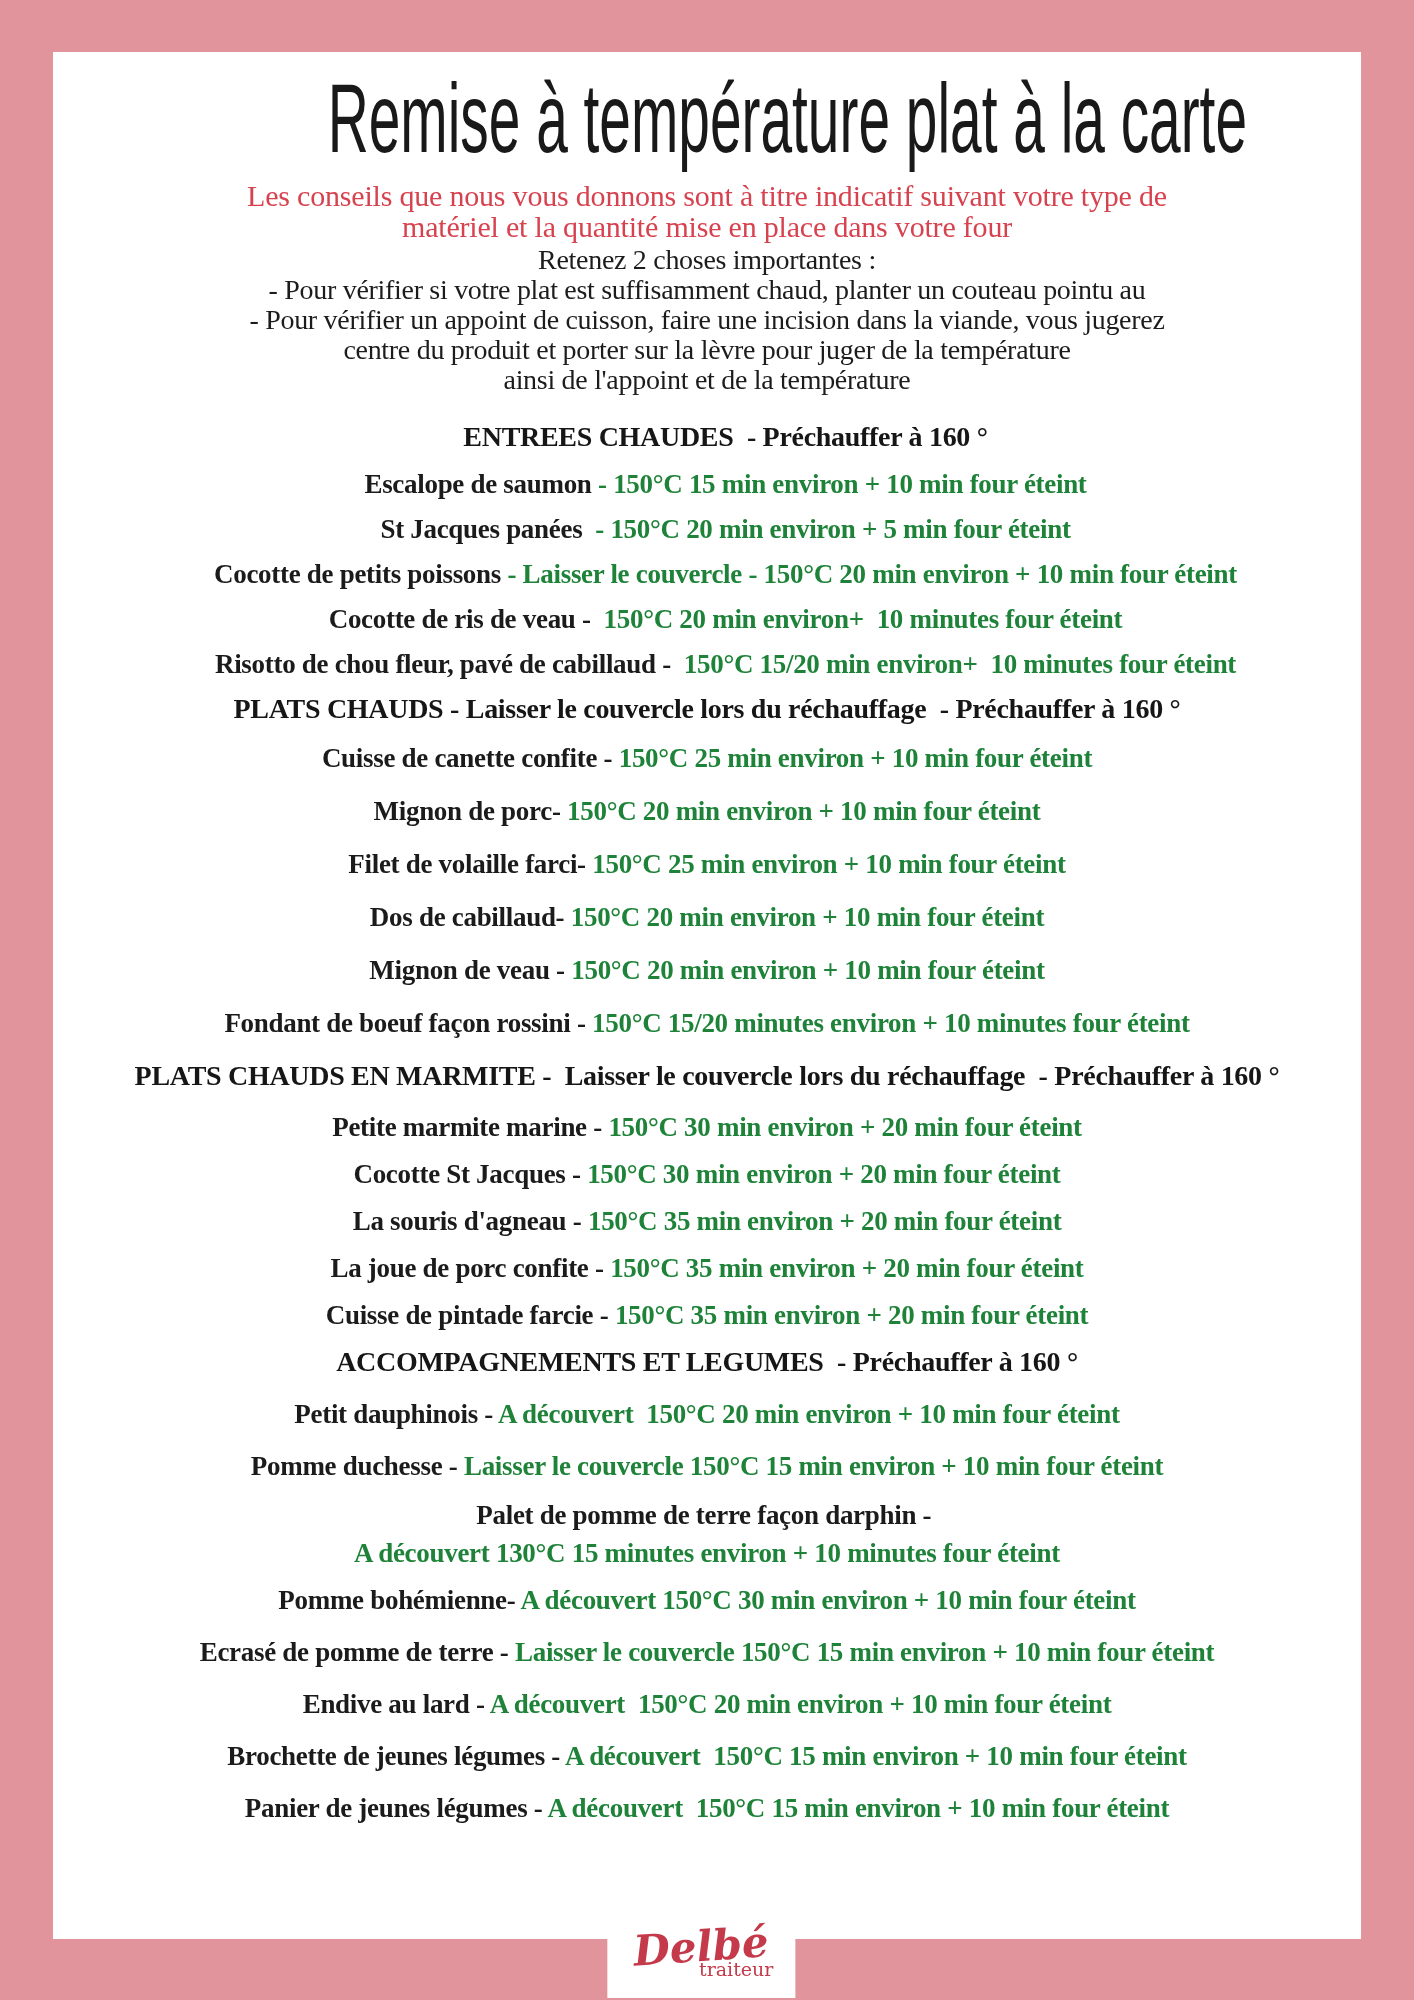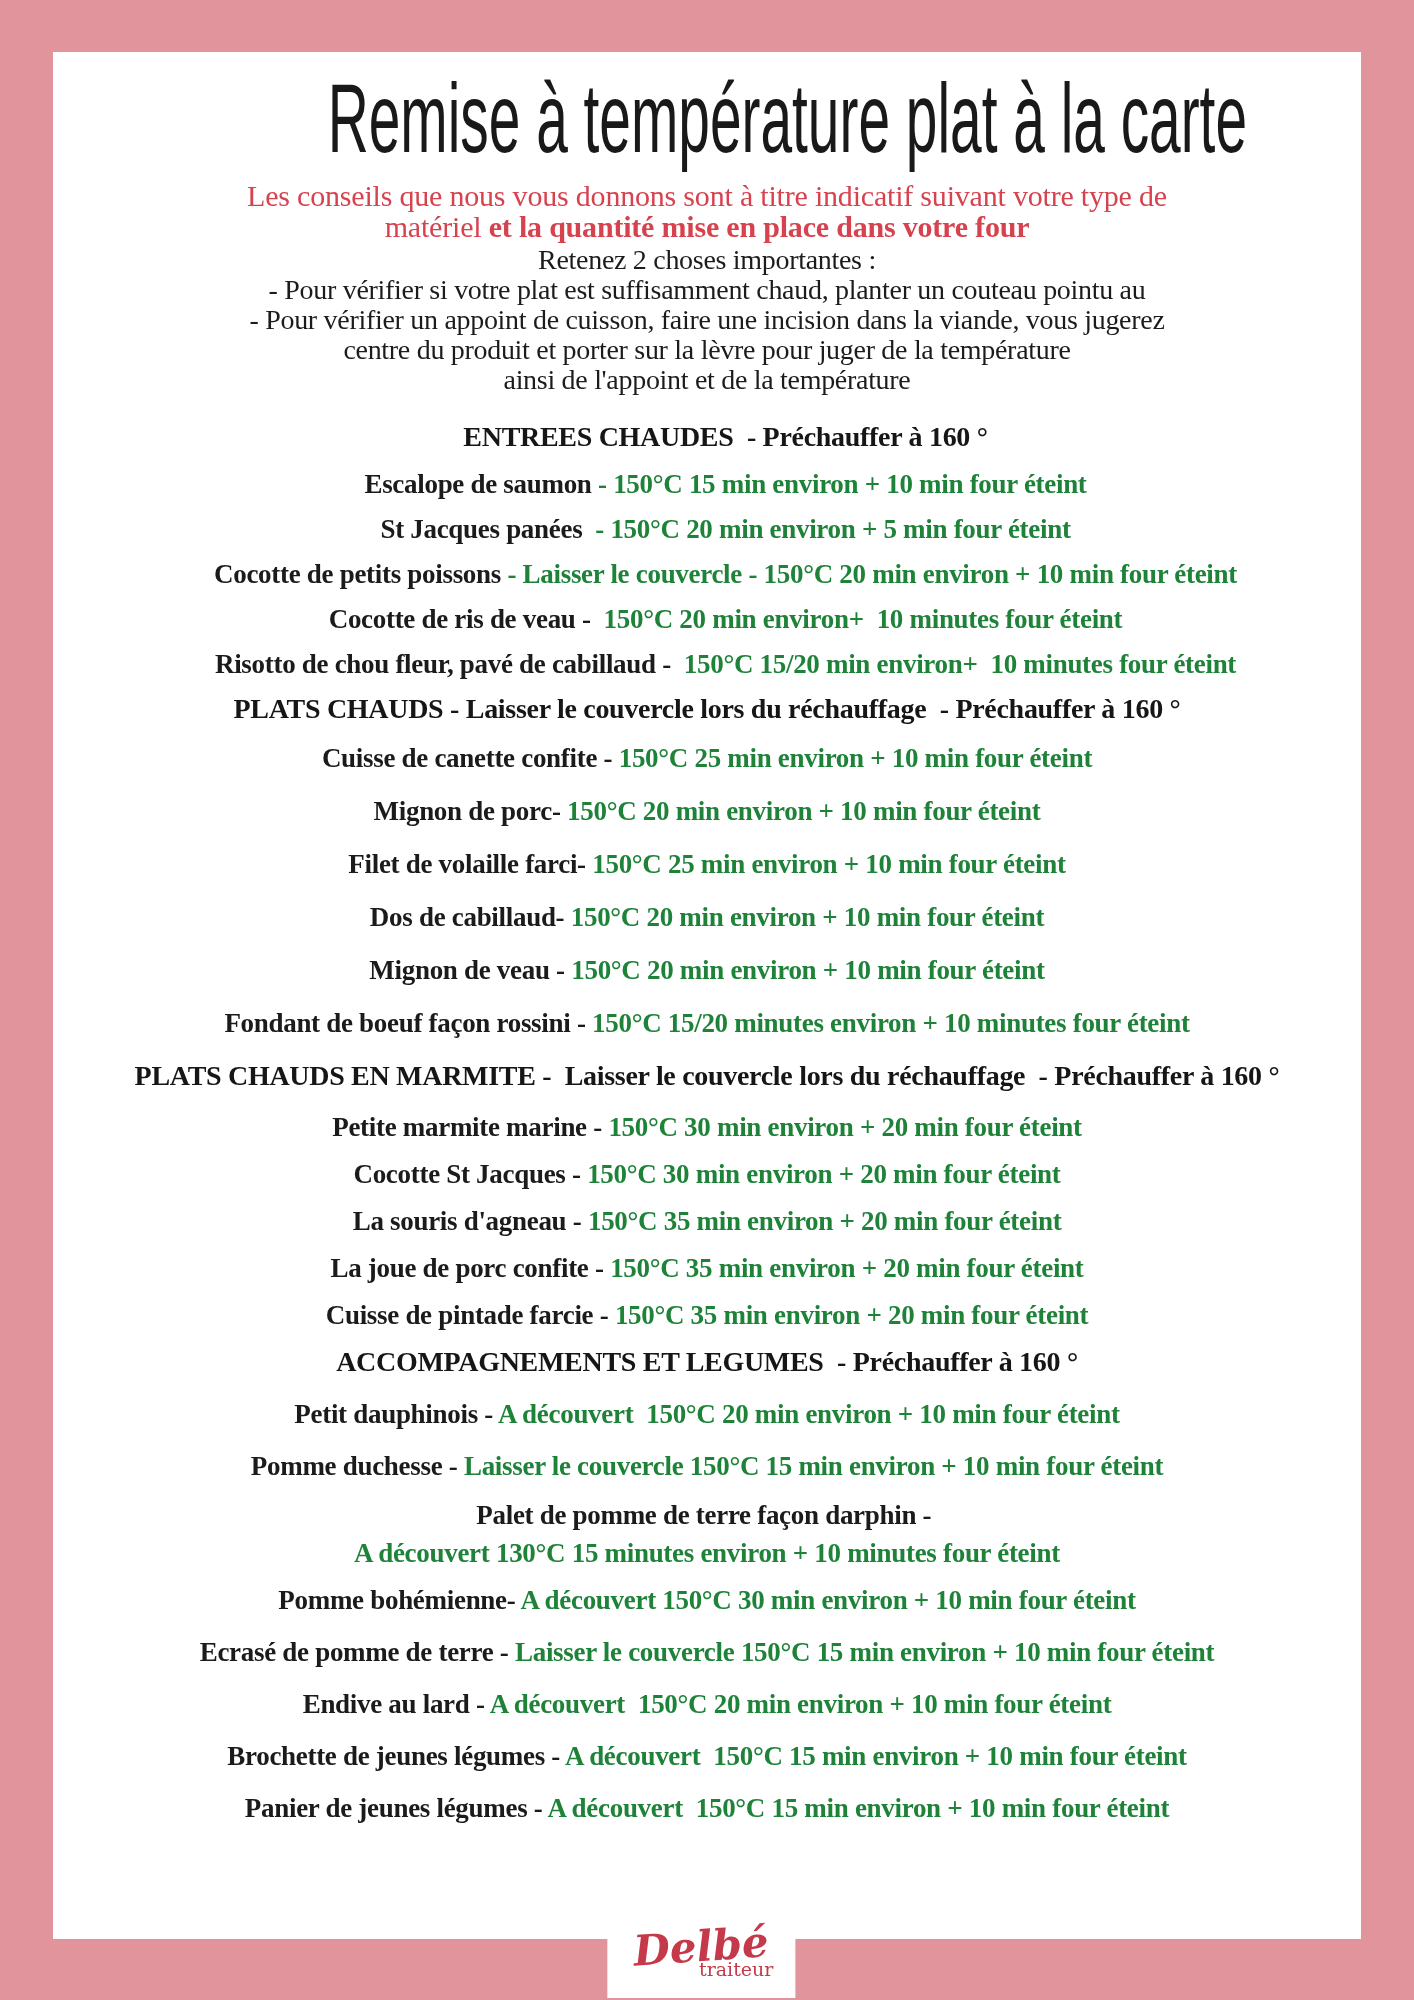--- a/index.html
+++ b/index.html
@@ -29,21 +29,21 @@
     transform:scaleX(0.58);
     transform-origin:50% 50%;
     margin:4px 0 10px 0;
   }
   .subtitle{
     color:#d7424f;
     font-size:30px;
     line-height:31px;
     letter-spacing:-0.2px;
   }
-  .subtitle .bold{font-weight:bold;}
+  .subtitle .bold{font-weight:normal;}
   .intro{
     color:#1c1c1c;
     font-size:28px;
     line-height:30px;
     margin-top:3px;
     letter-spacing:-0.3px;
   }
   .sections{margin-top:26px;}
   .section-header{
     font-weight:bold;

